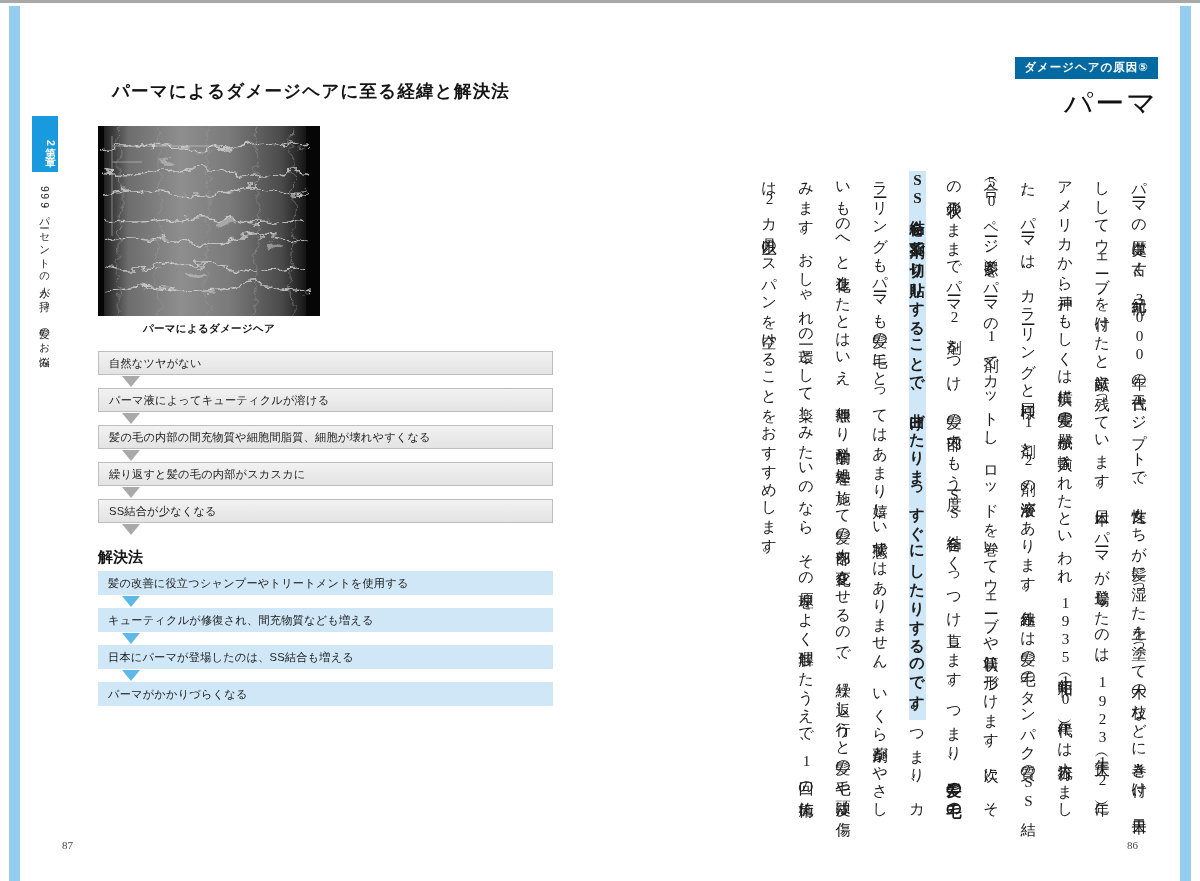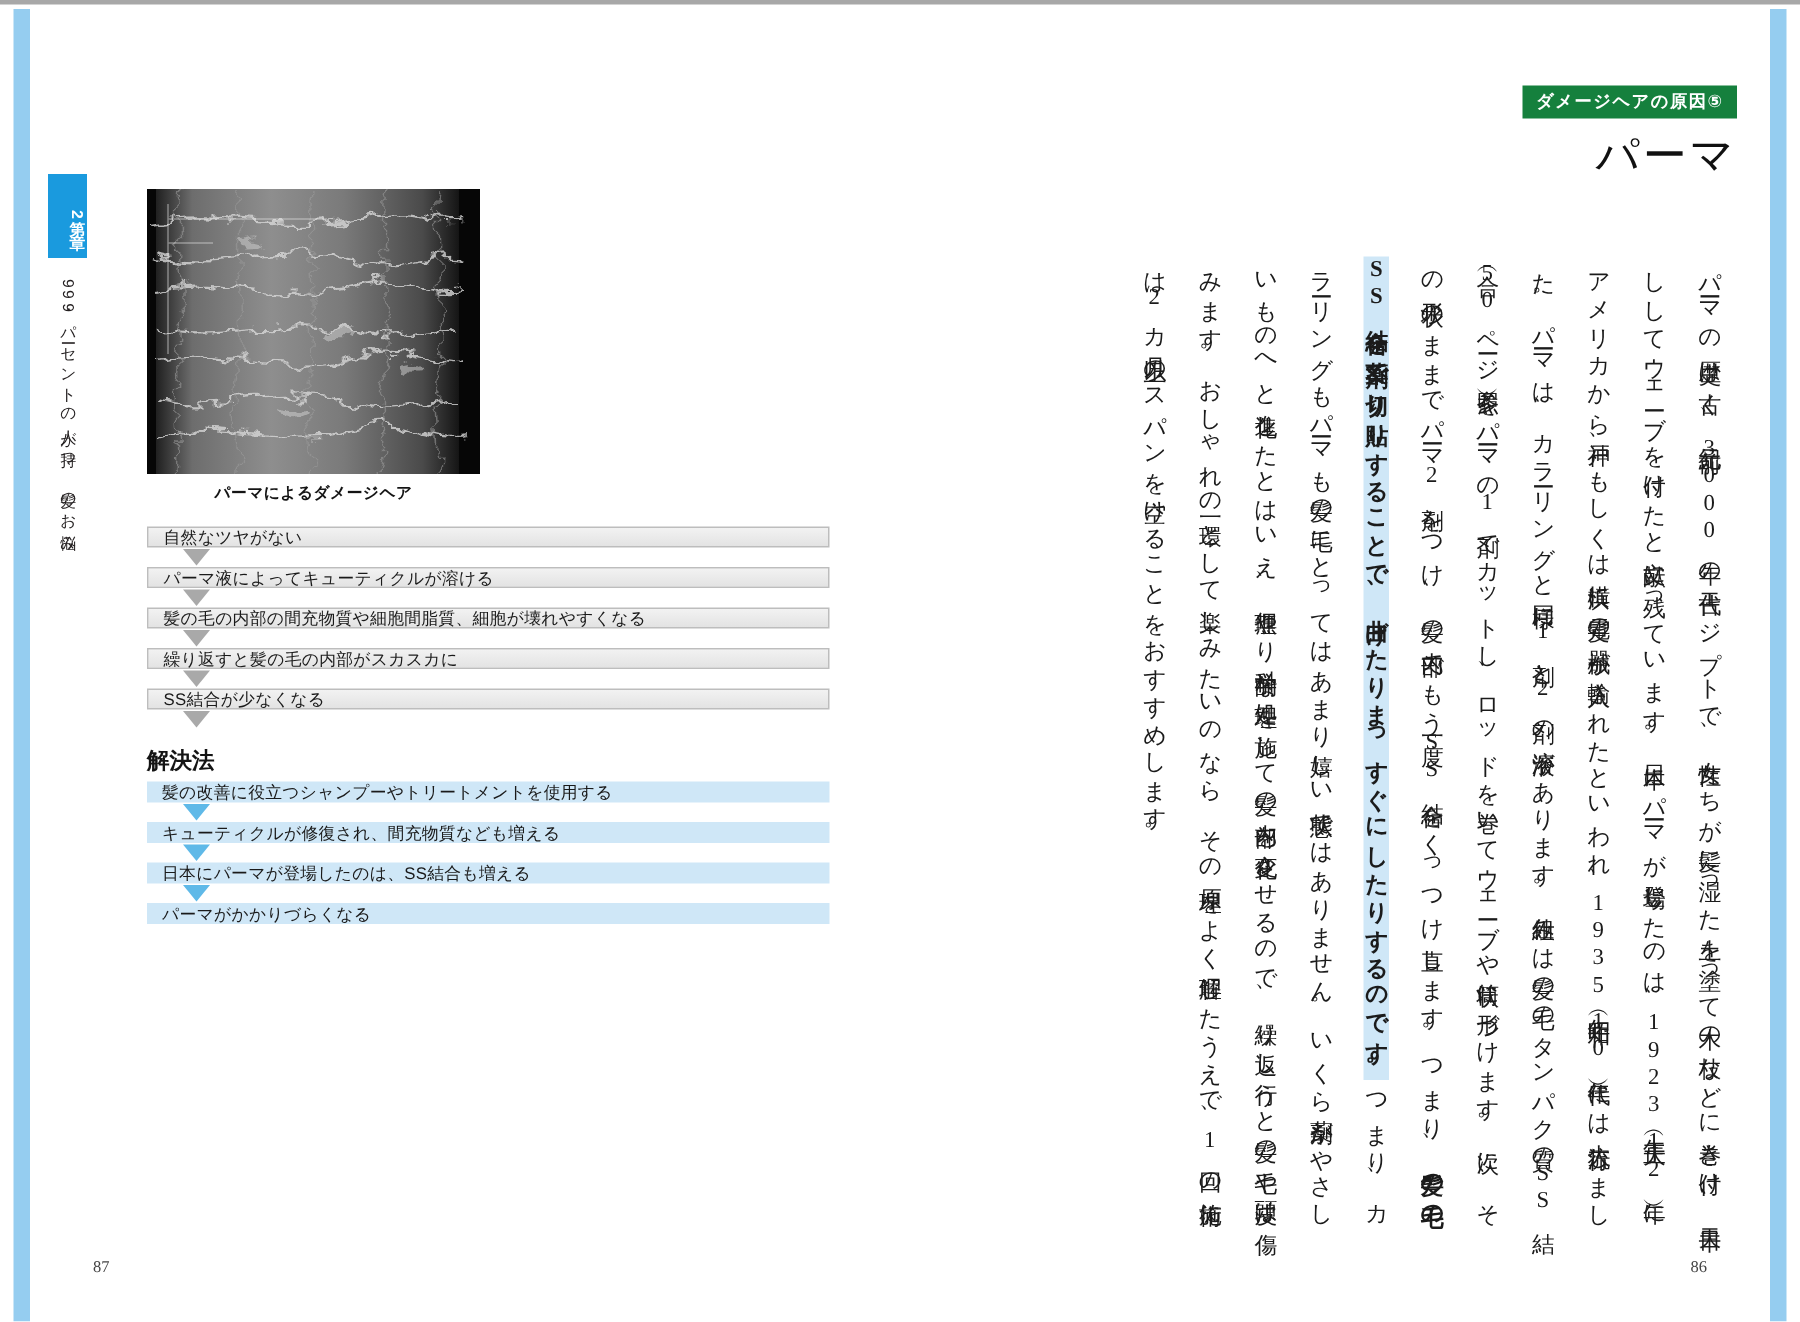--- a/index.html
+++ b/index.html
@@ -91,21 +91,21 @@
     color:#141414;
     letter-spacing:0.3px;
   }
   .sem{position:absolute;inset:0;}
   
   .flow{
     position:absolute;left:78px;top:345px;width:455px;
   }
   .flow-box{
     position:relative;
-    height:14px;
+    height:24px;
     box-sizing:border-box;
     display:flex;align-items:center;
     padding-left:10px;
     font-size:11.2px;
     color:#1a1a1a;
     letter-spacing:0.2px;
   }
   .flow-box.gray{
     background:linear-gradient(#f2f2f2,#e3e3e3);
     border:1px solid #bdbdbd;
@@ -135,21 +135,21 @@
     font-size:11px;color:#444;
     font-family:"Liberation Serif",serif;
   }
 
   
   .page-right{
     position:absolute;right:20px;top:3px;width:580px;bottom:0;
   }
   .badge{
     position:absolute;right:22px;top:51px;
-    background:#15803d;
+    background:#0369a1;
     color:#fff;
     font-size:11.5px;
     font-weight:700;
     padding:3px 9px 4px 9px;
     letter-spacing:1px;
     white-space:nowrap;
   }
   .right-title{
     position:absolute;right:22px;top:78px;
     font-size:29px;
@@ -191,20 +191,21 @@
   <div class="edge-white left"></div>
   <div class="edge-strip left"></div>
   <div class="edge-white right"></div>
   <div class="edge-strip right"></div>
 
   <div class="page-left">
 
     <div class="chapter-tab">第2章</div>
     <div class="chapter-sub">99・9パーセントの人が持つ　髪のお悩み</div>
 
+    <div class="left-title">パーマによるダメージヘアに至る経緯と解決法</div>
 
     <div class="figures">
 
       <div class="fig">
         <div class="fig-frame photo">
           <svg class="sem" viewBox="0 0 222 190" preserveAspectRatio="none">
             <defs>
               <linearGradient id="gshaft" x1="0" y1="0" x2="1" y2="0">
                 <stop offset="0%" stop-color="#202020"></stop>
                 <stop offset="12%" stop-color="#6d6d6d"></stop>

